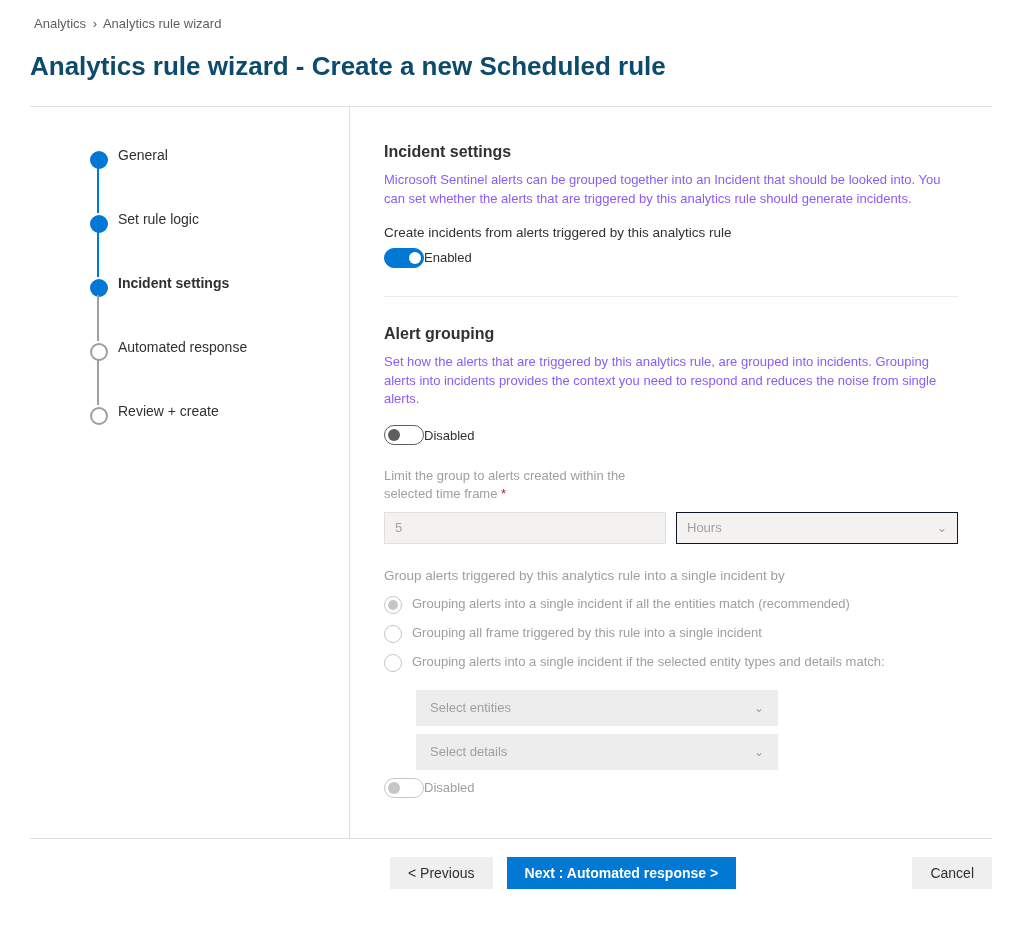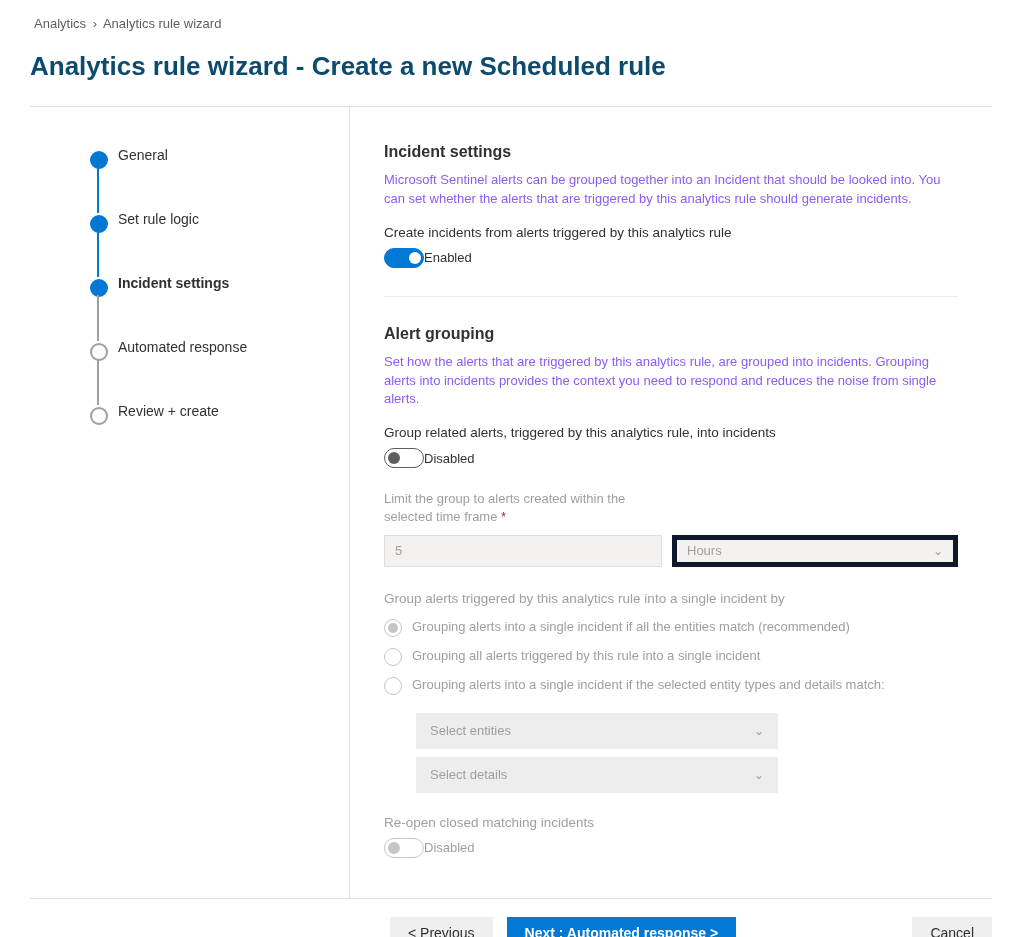--- a/index.html
+++ b/index.html
@@ -118,21 +118,21 @@
     height: 32px;
     border: 1px solid #e1dfdd;
     background: #f3f2f1;
     color: #a19f9d;
     padding: 0 10px;
     font-size: 13px;
   }
   .select-input {
     flex: 1;
     height: 32px;
-    border: 5px solid #0f172a;
+    border: 1px solid #0f172a;
     background: #f3f2f1;
     color: #a19f9d;
     padding: 4px 10px;
     font-size: 13px;
     display: flex;
     align-items: center;
     justify-content: space-between;
   }
   .chev { color: #a19f9d; font-size: 12px; }
   .required { color: #a4262c; }
@@ -210,21 +210,20 @@
       <div class="field-label">Create incidents from alerts triggered by this analytics rule</div>
       <div class="toggle-row">
         <div class="toggle on"></div>
         <span class="toggle-state">Enabled</span>
       </div>
 
       <hr class="section-divider">
 
       <h2 class="section-title">Alert grouping</h2>
       <p class="section-desc">Set how the alerts that are triggered by this analytics rule, are grouped into incidents. Grouping alerts into incidents provides the context you need to respond and reduces the noise from single alerts.</p>
-      <div class="field-label">Group related alerts, triggered by this analytics rule, into incidents</div>
       <div class="toggle-row">
         <div class="toggle"></div>
         <span class="toggle-state">Disabled</span>
       </div>
 
       <div class="timeframe-label">
         <span>Limit the group to alerts created within the</span><br>
         <span>selected time frame</span> <span class="required">*</span>
       </div>
       <div class="timeframe-row">
@@ -236,38 +235,37 @@
       </div>
 
       <div class="field-label disabled">Group alerts triggered by this analytics rule into a single incident by</div>
       <div class="radio-list" id="radio-list">
           <div class="radio-row">
             <div class="radio checked"></div>
             <div class="radio-label">Grouping alerts into a single incident if all the entities match (recommended)</div>
           </div>
           <div class="radio-row">
             <div class="radio"></div>
-            <div class="radio-label">Grouping all alerts triggered by this rule into a single incident</div>
+            <div class="radio-label">Grouping all frame triggered by this rule into a single incident</div>
           </div>
           <div class="radio-row">
             <div class="radio"></div>
             <div class="radio-label">Grouping alerts into a single incident if the selected entity types and details match:</div>
           </div>
         </div>
 
       <div class="sub-select">
         <span>Select entities</span>
         <span class="chev">⌄</span>
       </div>
       <div class="sub-select">
         <span>Select details</span>
         <span class="chev">⌄</span>
       </div>
 
-      <div class="field-label disabled" style="margin-top:22px;">Re-open closed matching incidents</div>
       <div class="toggle-row">
         <div class="toggle disabled"></div>
         <span class="toggle-state disabled">Disabled</span>
       </div>
 
     </div>
   </div>
 
   <div class="footer">
     <button class="btn btn-default">&lt; Previous</button>

